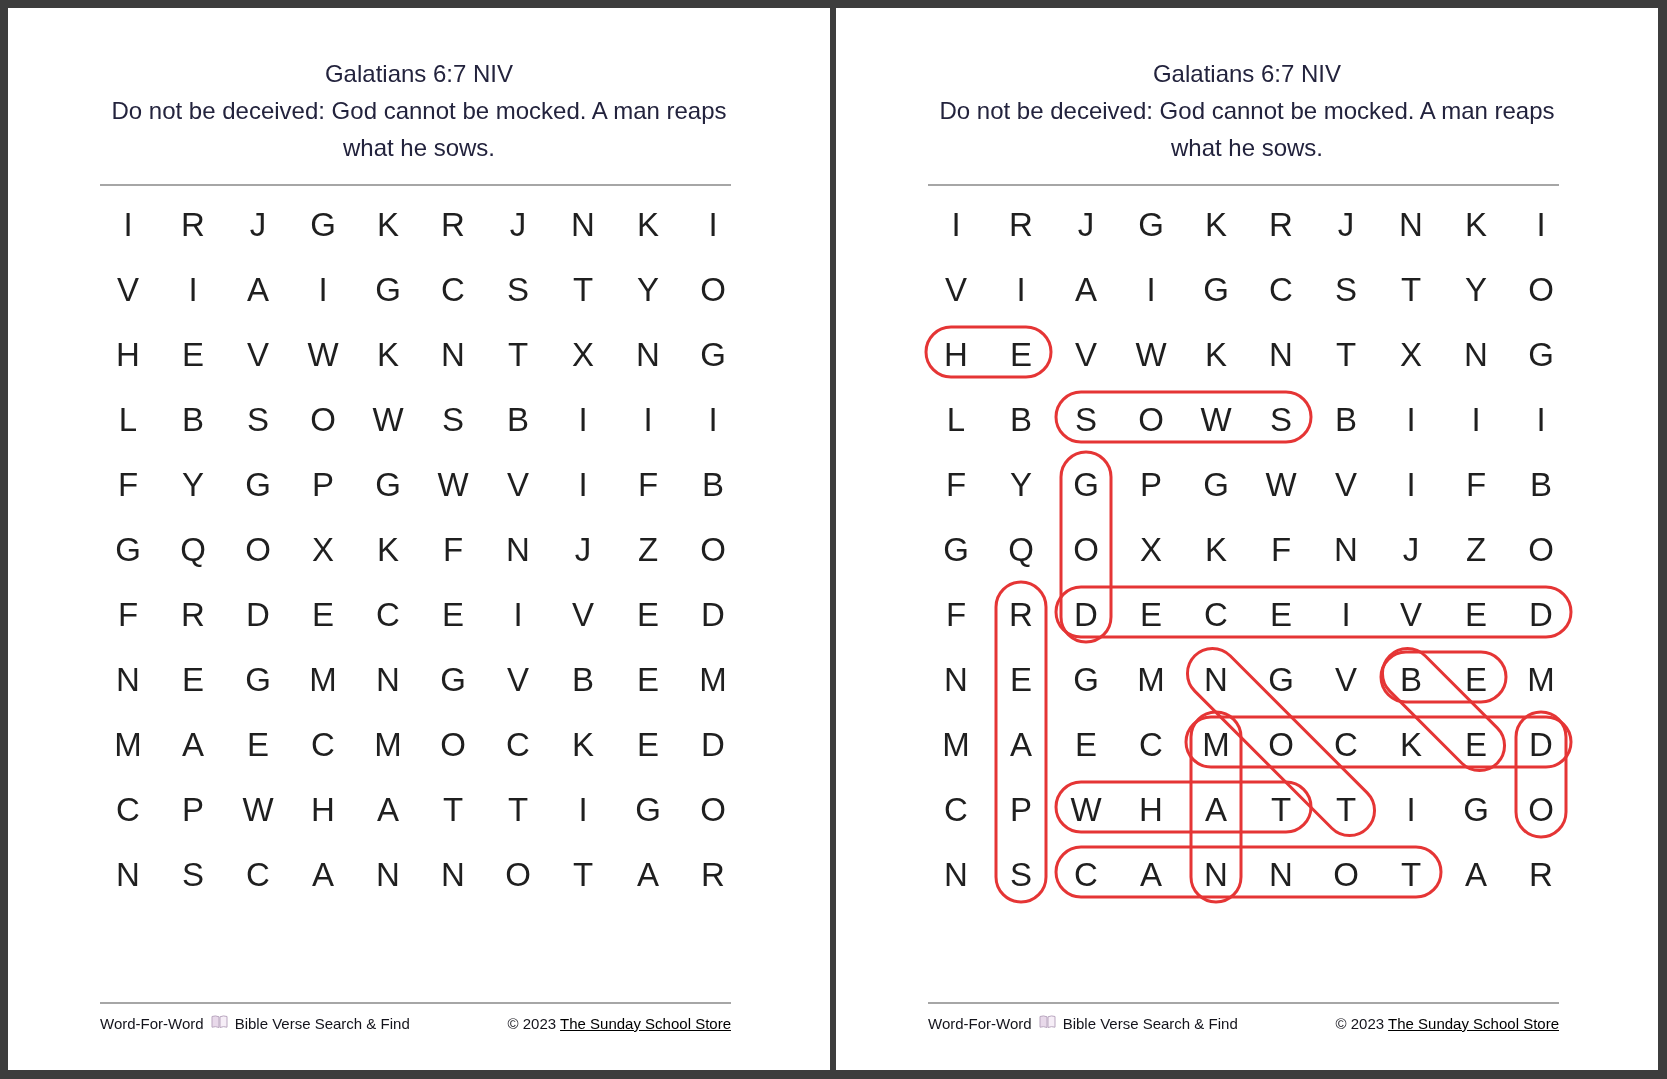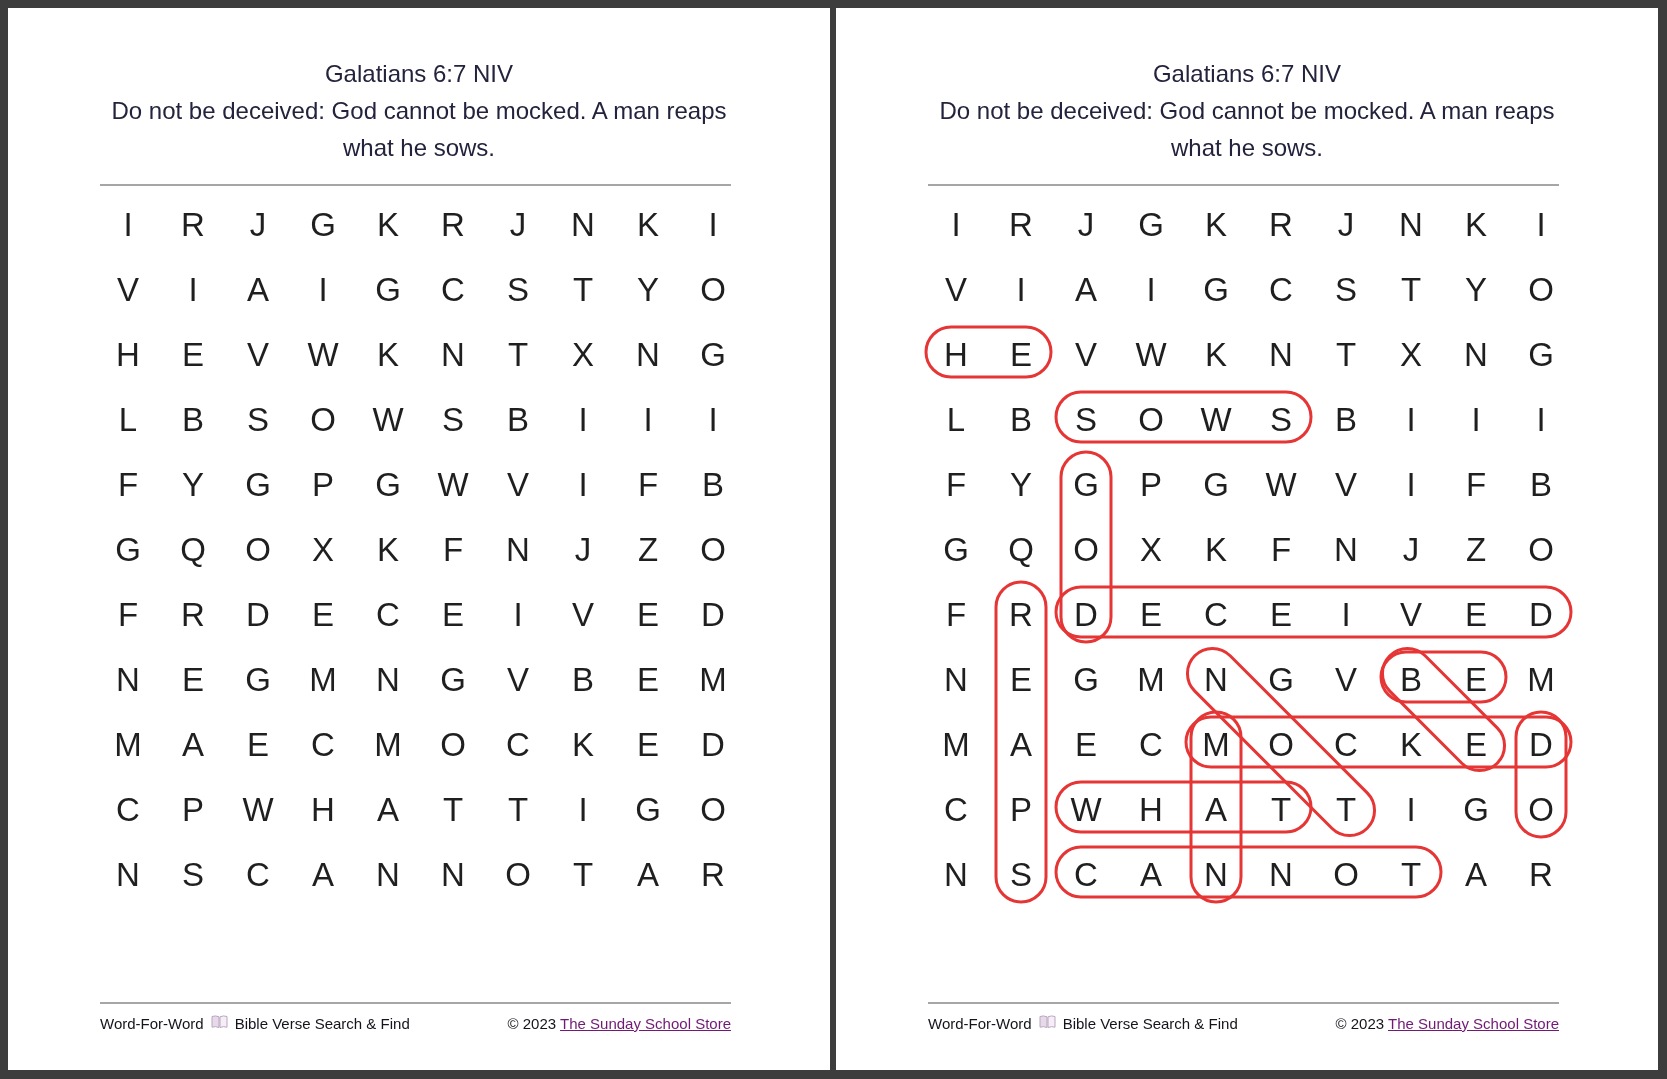--- a/index.html
+++ b/index.html
@@ -15,21 +15,21 @@
   .rule.top{top:176px;}
   .grid{position:absolute;left:0;top:0;width:822px;height:1062px;}
   .cell{position:absolute;width:65px;height:65px;display:flex;align-items:center;justify-content:center;
         font-size:33px;color:#1f1f1f;}
   .cell span{transform:translateY(3px);}
   svg.ovals{position:absolute;left:0;top:0;pointer-events:none;}
   .footer{position:absolute;left:92px;top:994px;width:631px;border-top:2px solid #a6a6a6;}
   .footer-row{display:flex;justify-content:space-between;align-items:center;padding-top:11px;
               font-size:15px;color:#14141c;}
   .f-left{display:flex;align-items:center;gap:5px;}
-  .f-right a{color:#701a75;text-decoration:underline;cursor:pointer;}
+  .f-right a{color:#000000;text-decoration:underline;cursor:pointer;}
   .book-ic{display:inline-block;margin:0 2px;}
 </style>
 </head>
 <body>
 
 <div class="canvas">
 
   <div class="page left">
     <div class="head">
       <div class="title">Galatians 6:7 NIV</div>

